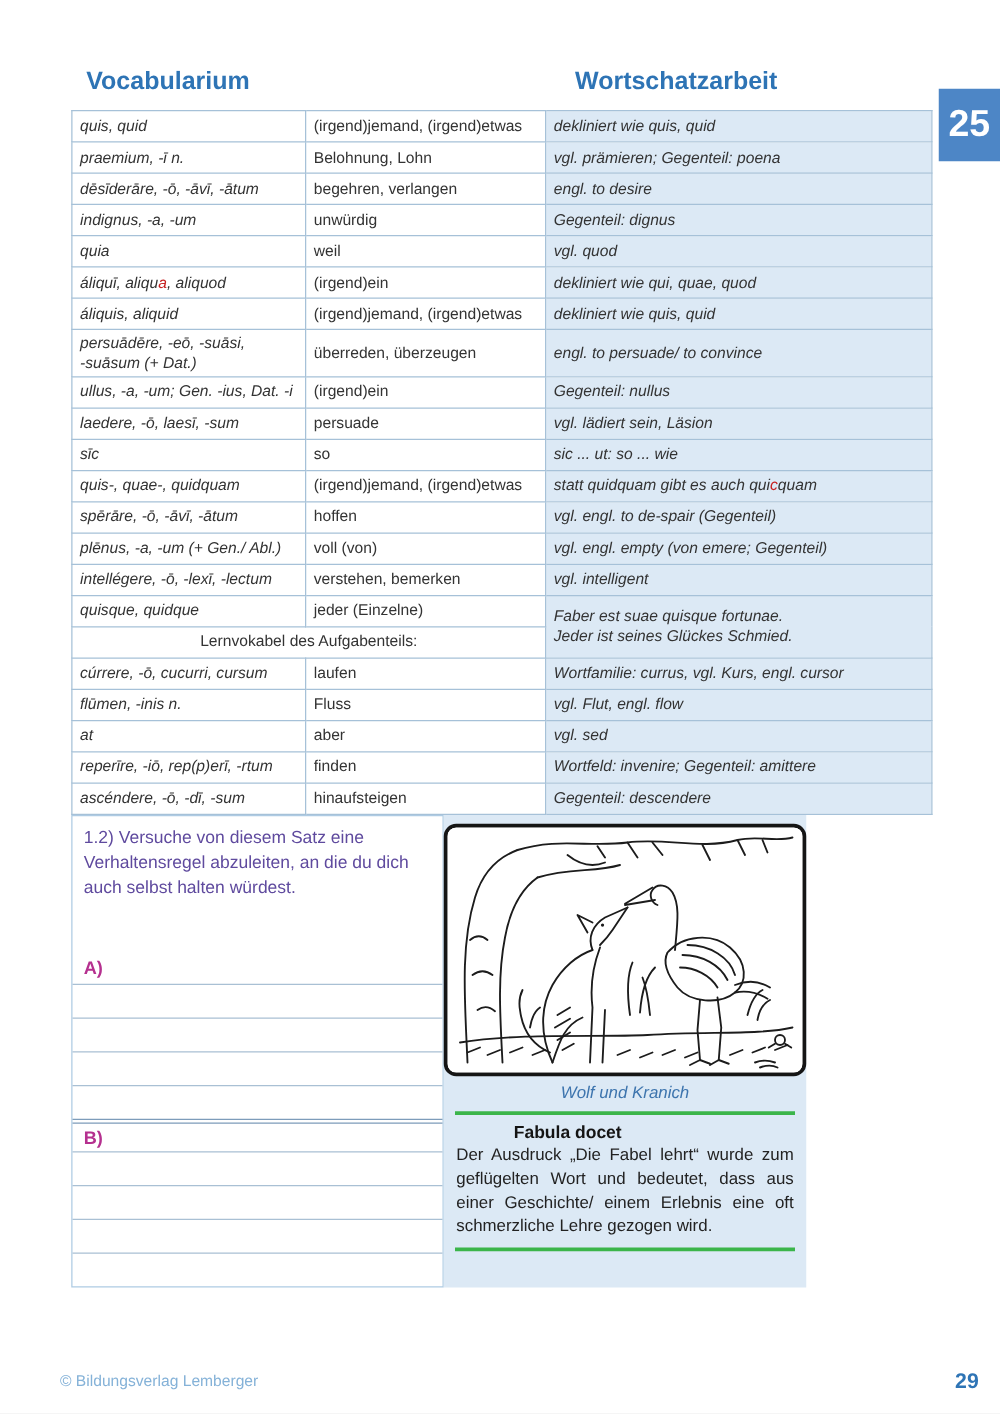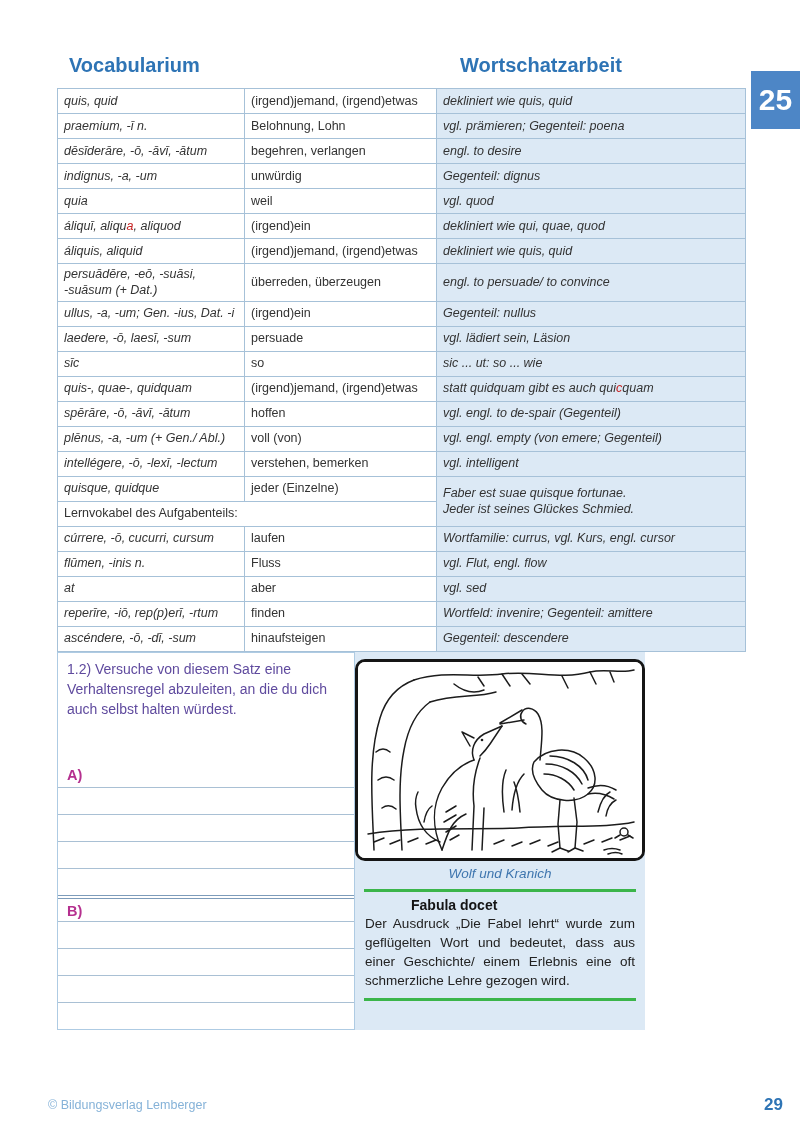--- a/index.html
+++ b/index.html
@@ -17,21 +17,21 @@
   .chapter-tab{position:absolute;left:751px;top:27px;width:49px;height:58px;background:var(--chapter-box-blue);
         color:#fff;font-size:30px;font-weight:bold;display:flex;align-items:center;justify-content:center;margin-top:44px;}
   
   table.vocab{position:absolute;left:57px;top:88px;width:688px;border-collapse:collapse;table-layout:fixed;}
   table.vocab tr{height:25px;}
   table.vocab td{border:1px solid var(--table-border);padding:2px 6px;font-size:12.5px;line-height:1.3;
         vertical-align:middle;overflow:hidden;}
   td.cell-latin{font-style:italic;white-space:nowrap;}
   td.cell-german{white-space:nowrap;}
   td.cell-note{font-style:italic;background:var(--note-bg);white-space:nowrap;}
-  td.latin-label{font-style:normal;white-space:nowrap;}
+  td.latin-label{font-style:normal;white-space:nowrap;text-align:center;}
   .red{color:var(--red);}
   
   .lower{position:absolute;left:57px;top:652px;width:588px;height:378px;display:flex;}
   .left-panel{width:380px;box-sizing:border-box;border:1px solid var(--panel-border);
         display:flex;flex-direction:column;background:#fff;}
   .task-block{height:117px;box-sizing:border-box;padding:7px 9px 0;font-size:14px;line-height:1.42;color:var(--purple);}
   .task-block p{margin:0 0 9px;}
   .task2{text-align:justify;margin:0;}
   .task-bold{color:var(--magenta);font-weight:bold;}
   .ab-label{box-sizing:border-box;border-bottom:1px solid var(--rule-line);padding-left:9px;

